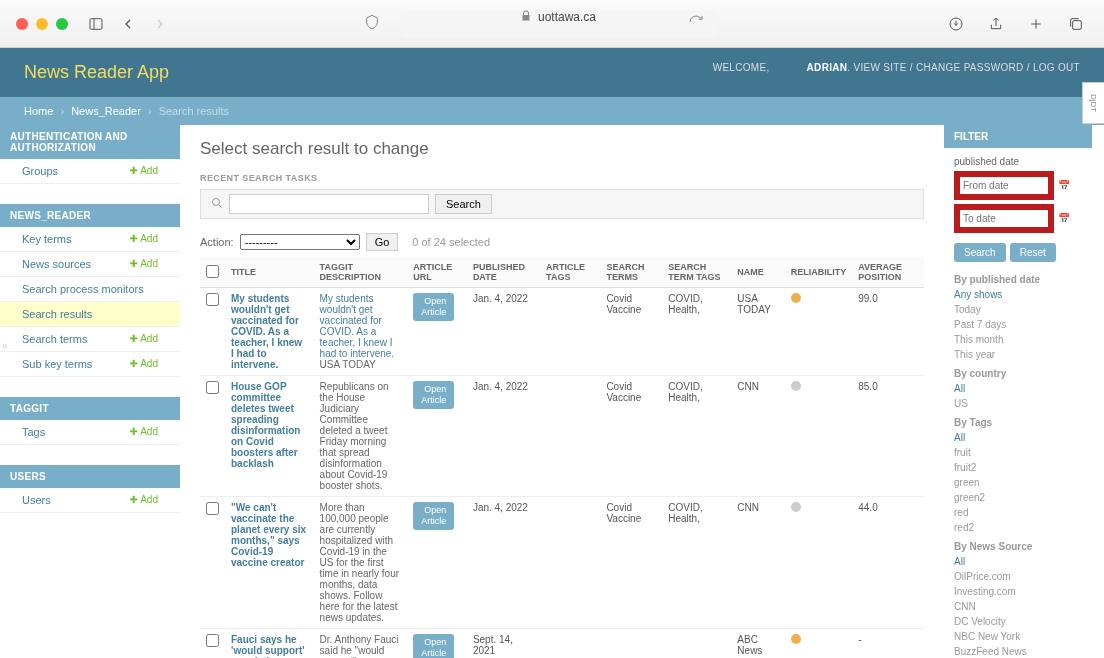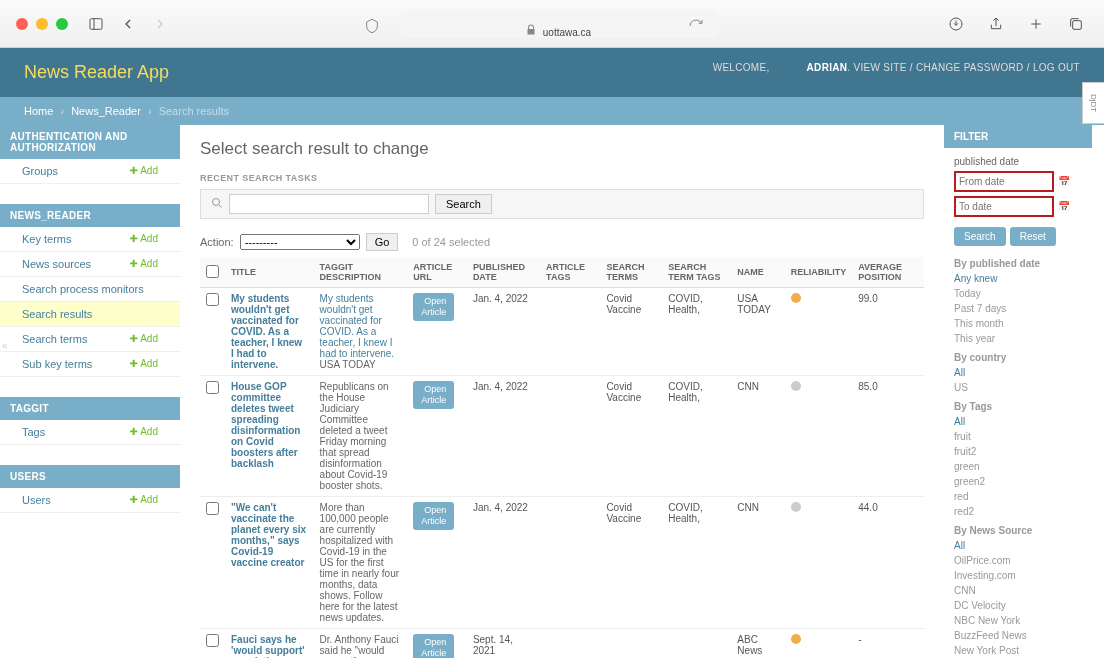--- a/index.html
+++ b/index.html
@@ -7,21 +7,21 @@
 
 
 .browser-chrome { height: 48px; background: linear-gradient(#fafafa, #f0f0f0); border-bottom: 1px solid #d0d0d0; display: flex; align-items: center; padding: 0 16px; gap: 8px; }
 .traffic-lights { display: flex; gap: 8px; margin-right: 8px; }
 .traffic-light { width: 12px; height: 12px; border-radius: 50%; }
 .tl-red { background: #ff5f56; }
 .tl-yellow { background: #ffbd2e; }
 .tl-green { background: #27c93f; }
 .chrome-btn { width: 24px; height: 24px; display: flex; align-items: center; justify-content: center; color: #555; cursor: pointer; }
 .chrome-btn svg { width: 16px; height: 16px; }
-.url-bar { flex: 1; display: flex; align-items: flex-end; justify-content: center; background: #f5f5f5; border-radius: 6px; height: 28px; margin: 0 220px; color: #444; font-size: 10px; gap: 6px; position: relative; }
+.url-bar { flex: 1; display: flex; align-items: flex-start; justify-content: center; background: #f5f5f5; border-radius: 6px; height: 28px; margin: 0 220px; color: #444; font-size: 12px; gap: 6px; position: relative; }
 .url-shield { position: absolute; left: -40px; color: #888; }
 .url-lock { color: #888; }
 .url-reload { position: absolute; right: 8px; color: #888; }
 .chrome-right { display: flex; gap: 16px; margin-left: auto; }
 
 
 .app-header { background: #417690; color: #f5dd5d; padding: 14px 24px; display: flex; align-items: flex-start; }
 .app-title { font-size: 18px; font-weight: 400; }
 .user-tools { margin-left: auto; font-size: 10px; color: #ddd; letter-spacing: 0.3px; }
 .user-tools a { color: #ddd; text-decoration: none; }
@@ -72,21 +72,21 @@
 .open-btn { background: #79aec8; color: #fff; padding: 3px 8px; border-radius: 3px; font-size: 9px; text-align:right; display:inline-block; line-height:1.2;}
 .rel-dot { width: 10px; height: 10px; border-radius: 50%; display: inline-block; }
 .rel-yellow { background: #f0ad4e; }
 .rel-gray { background: #ccc; }
 
 
 .filter-panel { width: 160px; padding: 0 12px 0 0; font-size: 10px; }
 .filter-header { background: #79aec8; color: #fff; padding: 6px 10px; font-weight: 700; font-size: 10px; margin-bottom: 8px; }
 .filter-label { color: #666; font-size: 10px; margin-bottom: 4px; padding: 0 10px; }
 .date-row { display: flex; align-items: center; gap: 4px; padding: 0 10px; margin-bottom: 4px; }
-.date-row input { width: 100px; border: 2px solid #b91c1c; padding: 3px; font-size: 10px; }
+.date-row input { width: 100px; border: 6px solid #b91c1c; padding: 3px; font-size: 10px; }
 .cal-icon { color: #447e9b; }
 .filter-btns { padding: 6px 10px; display: flex; gap: 4px; }
 .filter-btn { background: #79aec8; color: #fff; border: none; padding: 4px 10px; font-size: 10px; border-radius: 3px; cursor: pointer; }
 .filter-group-title { color: #999; font-size: 10px; font-weight: 600; padding: 6px 10px 2px; }
 .filter-link { display: block; padding: 2px 10px; color: #999; text-decoration: none; font-size: 10px; }
 .filter-link.active { color: #447e9b; }
 
 .chev-toggle { position: absolute; left: 2px; top: 340px; color: #ccc; font-size: 10px;}
 </style>
 </head>
@@ -342,21 +342,21 @@
     <div class="date-row">
       <input placeholder="To date" style="">
       <span class="cal-icon">📅</span>
     </div>
     <div class="filter-btns">
       <button class="filter-btn">Search</button>
       <button class="filter-btn">Reset</button>
     </div>
     <div id="filter-groups">
         <div class="filter-group-title">By published date</div>
-        <a href="#" class="filter-link active">Any knew</a>
+        <a href="#" class="filter-link active">Any shows</a>
         <a href="#" class="filter-link">Today</a>
         <a href="#" class="filter-link">Past 7 days</a>
         <a href="#" class="filter-link">This month</a>
         <a href="#" class="filter-link">This year</a>
         <div class="filter-group-title">By country</div>
         <a href="#" class="filter-link active">All</a>
         <a href="#" class="filter-link">US</a>
         <div class="filter-group-title">By Tags</div>
         <a href="#" class="filter-link active">All</a>
         <a href="#" class="filter-link">fruit</a>

